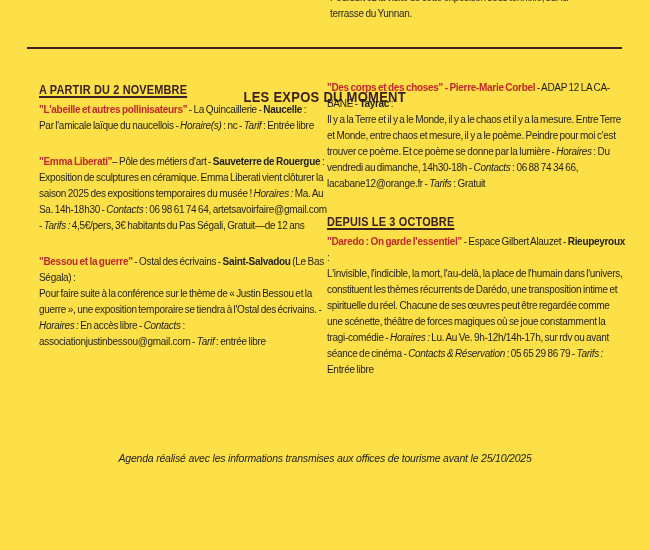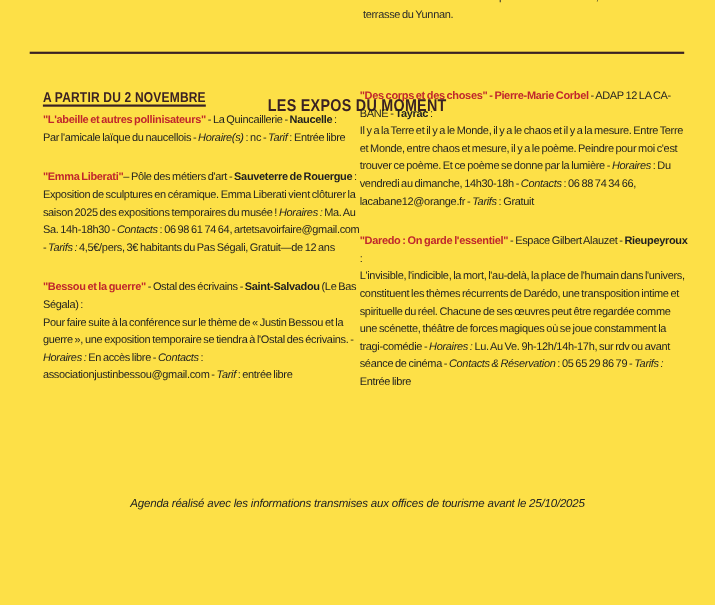--- a/index.html
+++ b/index.html
@@ -116,19 +116,22 @@
   <div class="section">
     <div class="section-body"><span class="seg seg-r">"Bessou et la guerre"</span><span class="seg seg-n"> - Ostal des écrivains -  </span><span class="seg seg-b">Saint-Salvadou</span><span class="seg seg-n"> (Le Bas Ségala) :</span><br><span class="seg seg-n">Pour faire suite à la conférence sur le thème de « Justin Bessou et la guerre », une exposition temporaire se tiendra à l'Ostal des écrivains. - </span><span class="seg seg-bi">Horaires :</span><span class="seg seg-n"> En accès libre - </span><span class="seg seg-bi">Contacts</span><span class="seg seg-n"> : associationjustinbessou@gmail.com - </span><span class="seg seg-bi">Tarif</span><span class="seg seg-n"> : entrée libre</span></div>
   </div>
 </div>
   <div class="col col-right">
   <div class="section">
     <div class="section-body"><span class="seg seg-r">"Des corps et des choses" - Pierre-Marie Corbel</span><span class="seg seg-n"> - ADAP 12 LA CA-BANE - </span><span class="seg seg-b">Tayrac</span><span class="seg seg-n"> :</span><br><span class="seg seg-n">Il y a la Terre et il y a le Monde, il y a le chaos et il y a la mesure. Entre Terre et Monde, entre chaos et mesure, il y a le poème. Peindre pour moi c'est trouver ce poème. Et ce poème se donne par la lumière - </span><span class="seg seg-bi">Horaires</span><span class="seg seg-n"> : Du vendredi au dimanche, 14h30-18h - </span><span class="seg seg-bi">Contacts</span><span class="seg seg-n"> : 06 88 74 34 66, lacabane12@orange.fr - </span><span class="seg seg-bi">Tarifs</span><span class="seg seg-n"> : Gratuit</span></div>
   </div>
 
   <div class="section">
+    <div class="section-heading">
+      <span>DEPUIS LE 3 OCTOBRE</span>
+    </div>
     <div class="section-body"><span class="seg seg-r">"Daredo : On garde l'essentiel"</span><span class="seg seg-n"> - Espace Gilbert Alauzet - </span><span class="seg seg-b">Rieupeyroux</span><span class="seg seg-n"> :</span><br><span class="seg seg-n">L'invisible, l'indicible, la mort, l'au-delà, la place de l'humain dans l'univers, constituent les thèmes récurrents de Darédo, une transposition intime et spirituelle du réel. Chacune de ses œuvres peut être regardée comme une scénette, théâtre de forces magiques où  se joue constamment la tragi-comédie - </span><span class="seg seg-bi">Horaires :</span><span class="seg seg-n"> Lu. Au Ve. 9h-12h/14h-17h, sur rdv ou avant séance de cinéma - </span><span class="seg seg-bi">Contacts &amp; Réservation</span><span class="seg seg-n"> : 05 65 29 86 79 - </span><span class="seg seg-bi">Tarifs :</span><span class="seg seg-n"> Entrée libre</span></div>
   </div>
 </div>
 
   <div class="footer-note">Agenda réalisé avec les informations transmises aux offices de tourisme avant le 25/10/2025</div>
 
 </div>
 
 </body></html>

